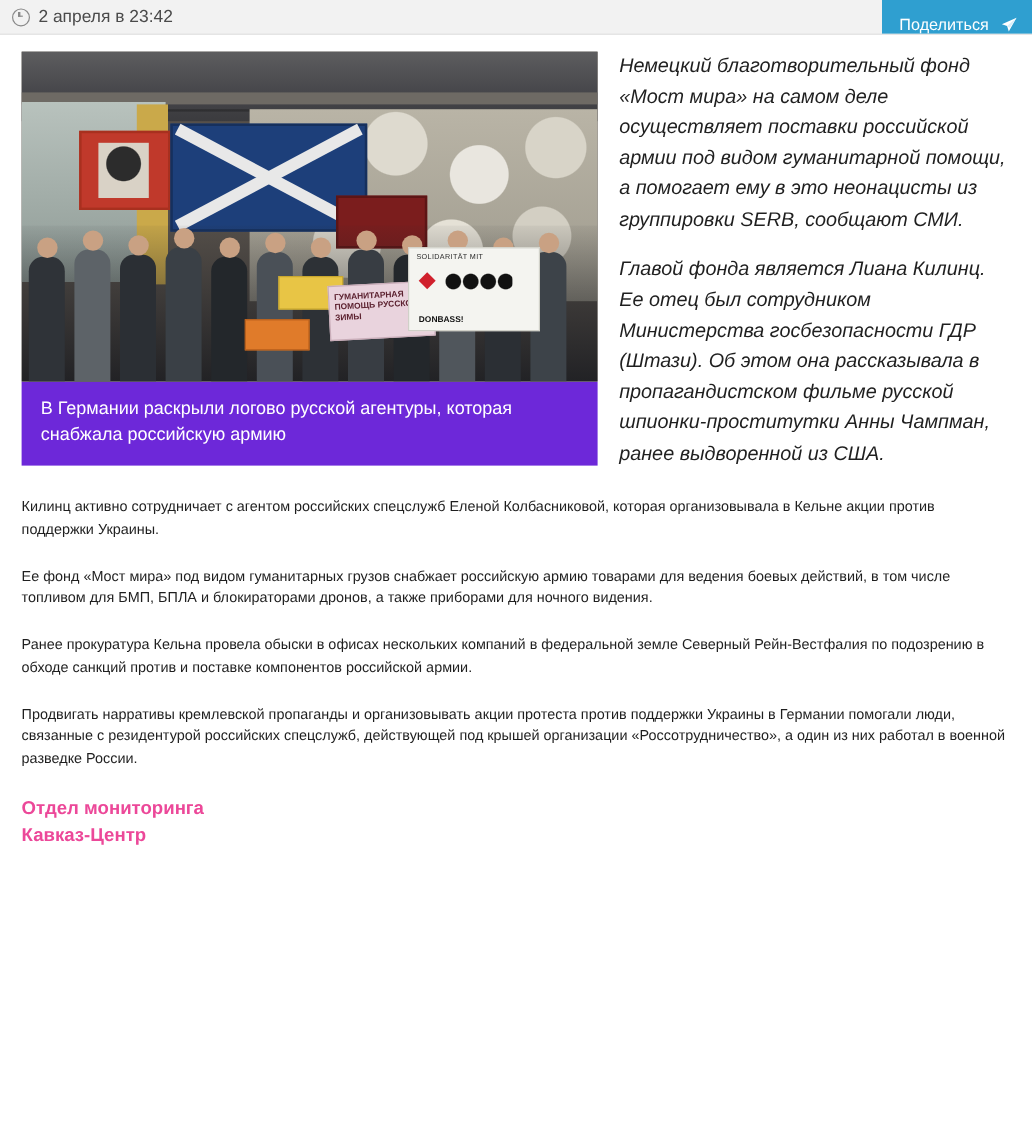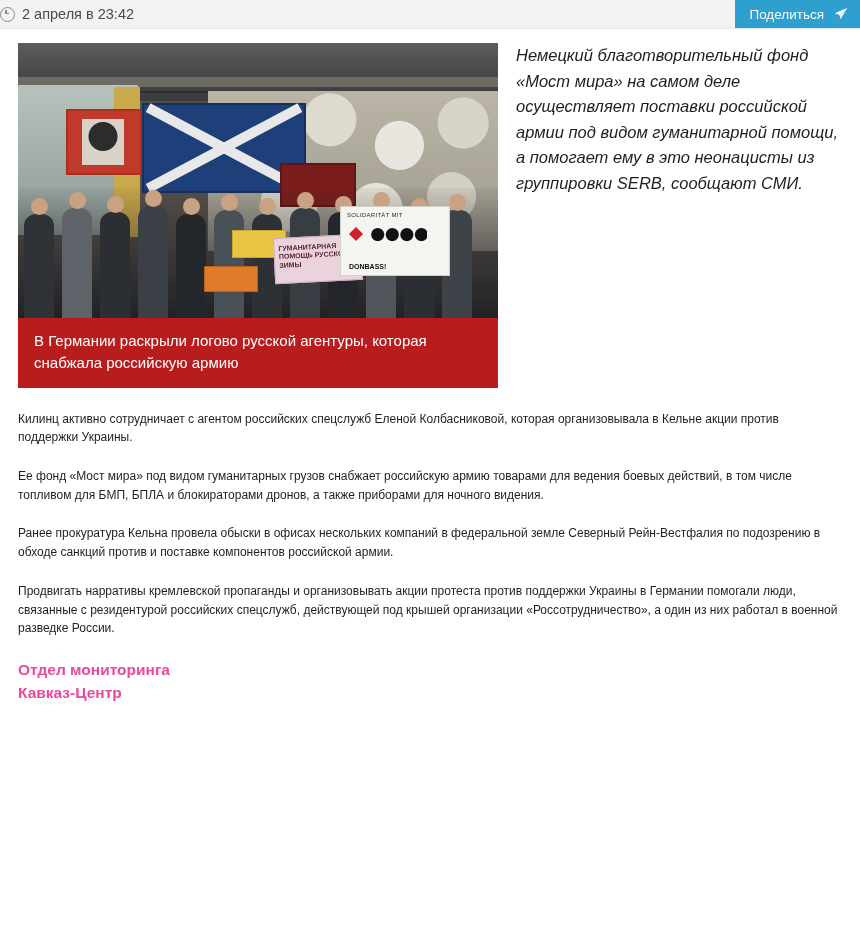--- a/index.html
+++ b/index.html
@@ -21,20 +21,21 @@
   }
 
   
   .header-bar {
     position: relative;
     height: 28px;
     background: #f2f2f2;
     border-bottom: 1px solid #e2e2e2;
     display: flex;
     align-items: center;
+    padding-left: 10px;
   }
   .clock-icon {
     width: 13px;
     height: 13px;
     border: 1.6px solid #8a8a8a;
     border-radius: 50%;
     position: relative;
     flex: 0 0 auto;
     margin-right: 7px;
   }
@@ -63,21 +64,21 @@
   }
   .share-button {
     position: absolute;
     right: 0;
     top: 0;
     height: 28px;
     background: #2f9fd0;
     color: #ffffff;
     font-size: 13.5px;
     display: flex;
-    align-items: center;
+    align-items: flex-end;
     gap: 10px;
     padding: 0 12px 0 14px;
     box-sizing: border-box;
     cursor: pointer;
     user-select: none;
   }
   .share-button .send-icon {
     display: inline-block;
     width: 14px;
     height: 14px;
@@ -247,21 +248,21 @@
     position: absolute;
     left: 186px; bottom: 26px;
     width: 52px; height: 24px;
     background: #e07b2a;
     border: 1px solid #b8601c;
   }
 
   .caption {
     width: 480px;
     box-sizing: border-box;
-    background: #b91c1c;
+    background: #6d28d9;
     color: #ffffff;
     font-size: 15px;
     line-height: 1.45;
     padding: 12px 16px 14px 16px;
   }
 
   .intro {
     flex: 1 1 auto;
     font-size: 16.5px;
     line-height: 1.55;
@@ -354,20 +355,21 @@
             <div class="figs"></div>
             <div class="bb">DONBASS!</div>
           </div>
         </div>
 
         <div class="caption">В Германии раскрыли логово русской агентуры, которая снабжала российскую армию</div>
       </div>
 
       <div class="intro">
         <p>Немецкий благотворительный фонд «Мост мира» на самом деле осуществляет поставки российской армии под видом гуманитарной помощи, а помогает ему в это неонацисты из группировки SERB, сообщают СМИ.</p>
+        <p>Главой фонда является Лиана Килинц. Ее отец был сотрудником Министерства госбезопасности ГДР (Штази). Об этом она рассказывала в пропагандистском фильме русской шпионки-проститутки Анны Чампман, ранее выдворенной из США.</p>
       </div>
 
     </div>
 
     <div class="body-text">
       <p>Килинц активно сотрудничает с агентом российских спецслужб Еленой Колбасниковой, которая организовывала в Кельне акции против поддержки Украины.</p>
       <p>Ее фонд «Мост мира» под видом гуманитарных грузов снабжает российскую армию товарами для ведения боевых действий, в том числе топливом для БМП, БПЛА и блокираторами дронов, а также приборами для ночного видения.</p>
       <p>Ранее прокуратура Кельна провела обыски в офисах нескольких компаний в федеральной земле Северный Рейн-Вестфалия по подозрению в обходе санкций против и поставке компонентов российской армии.</p>
       <p>Продвигать нарративы кремлевской пропаганды и организовывать акции протеста против поддержки Украины в Германии помогали люди, связанные с резидентурой российских спецслужб, действующей под крышей организации «Россотрудничество», а один из них работал в военной разведке России.</p>
     </div>

